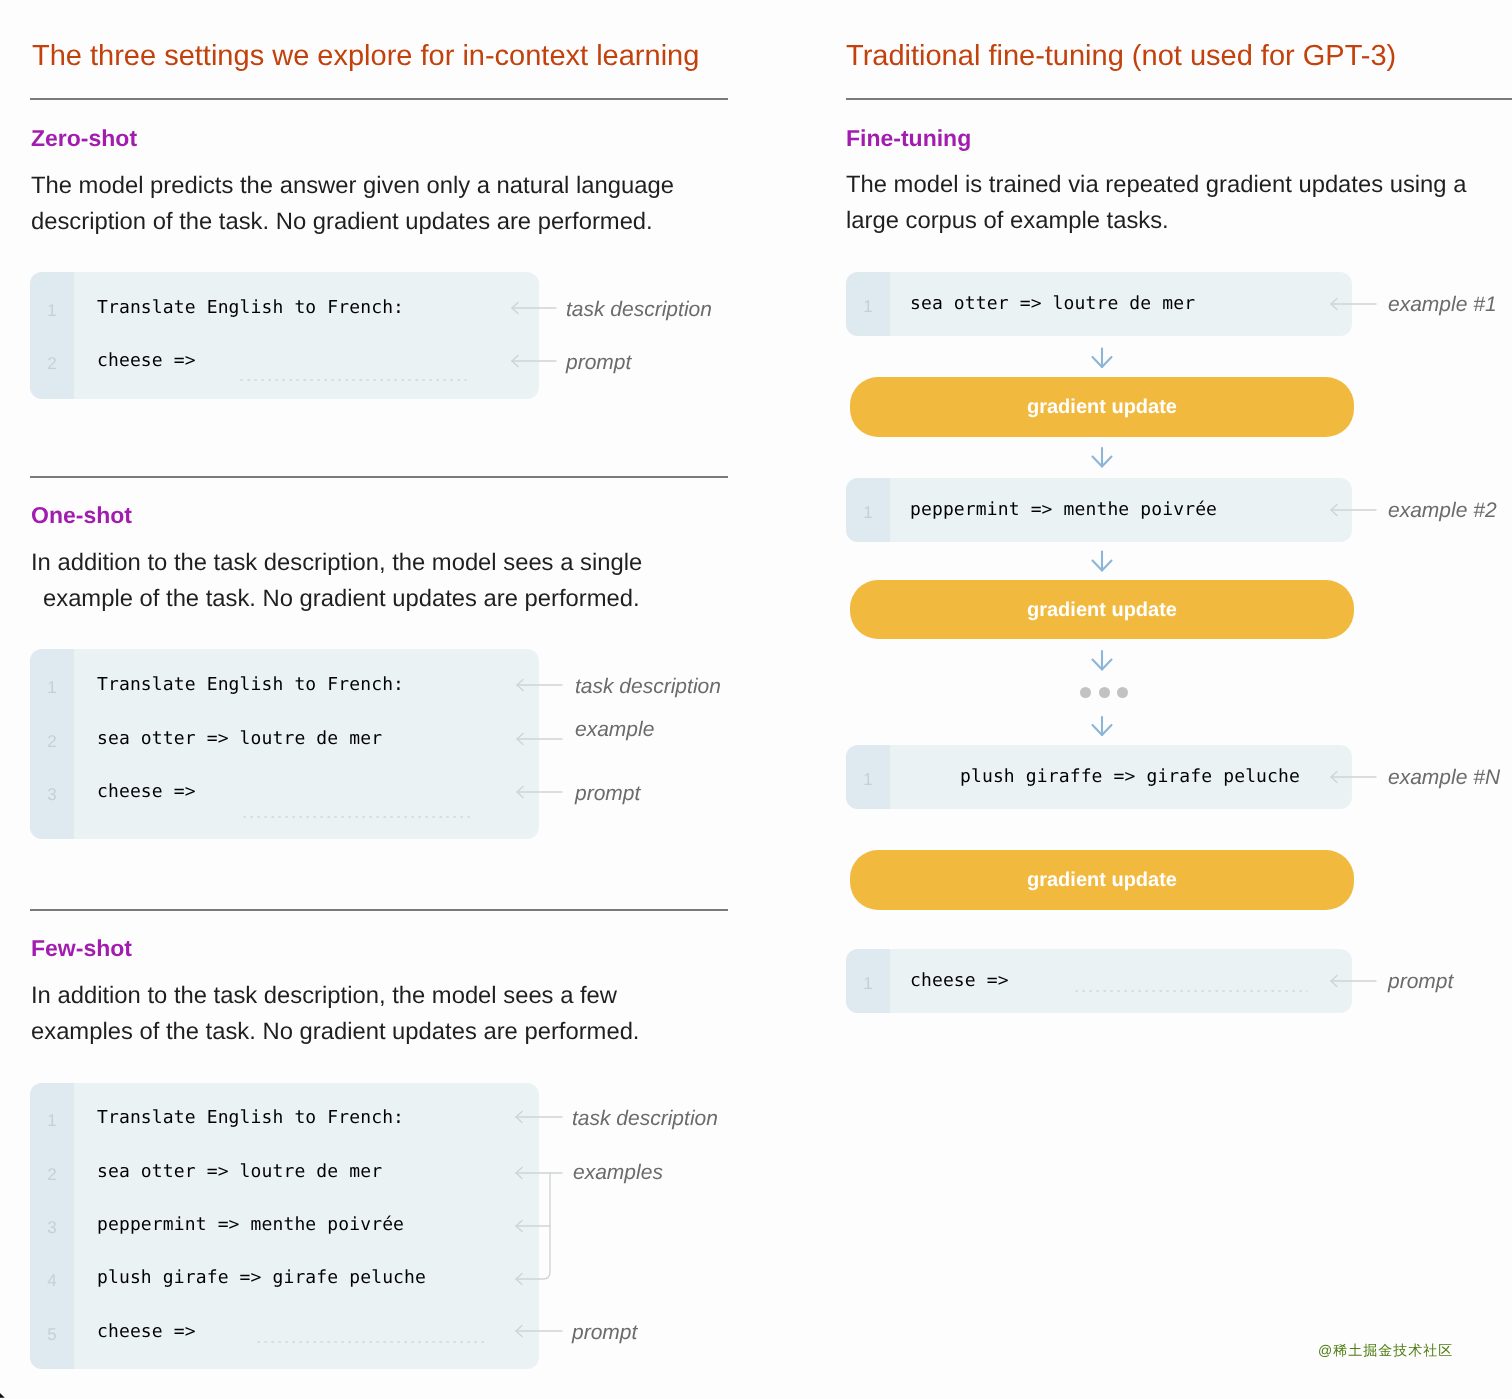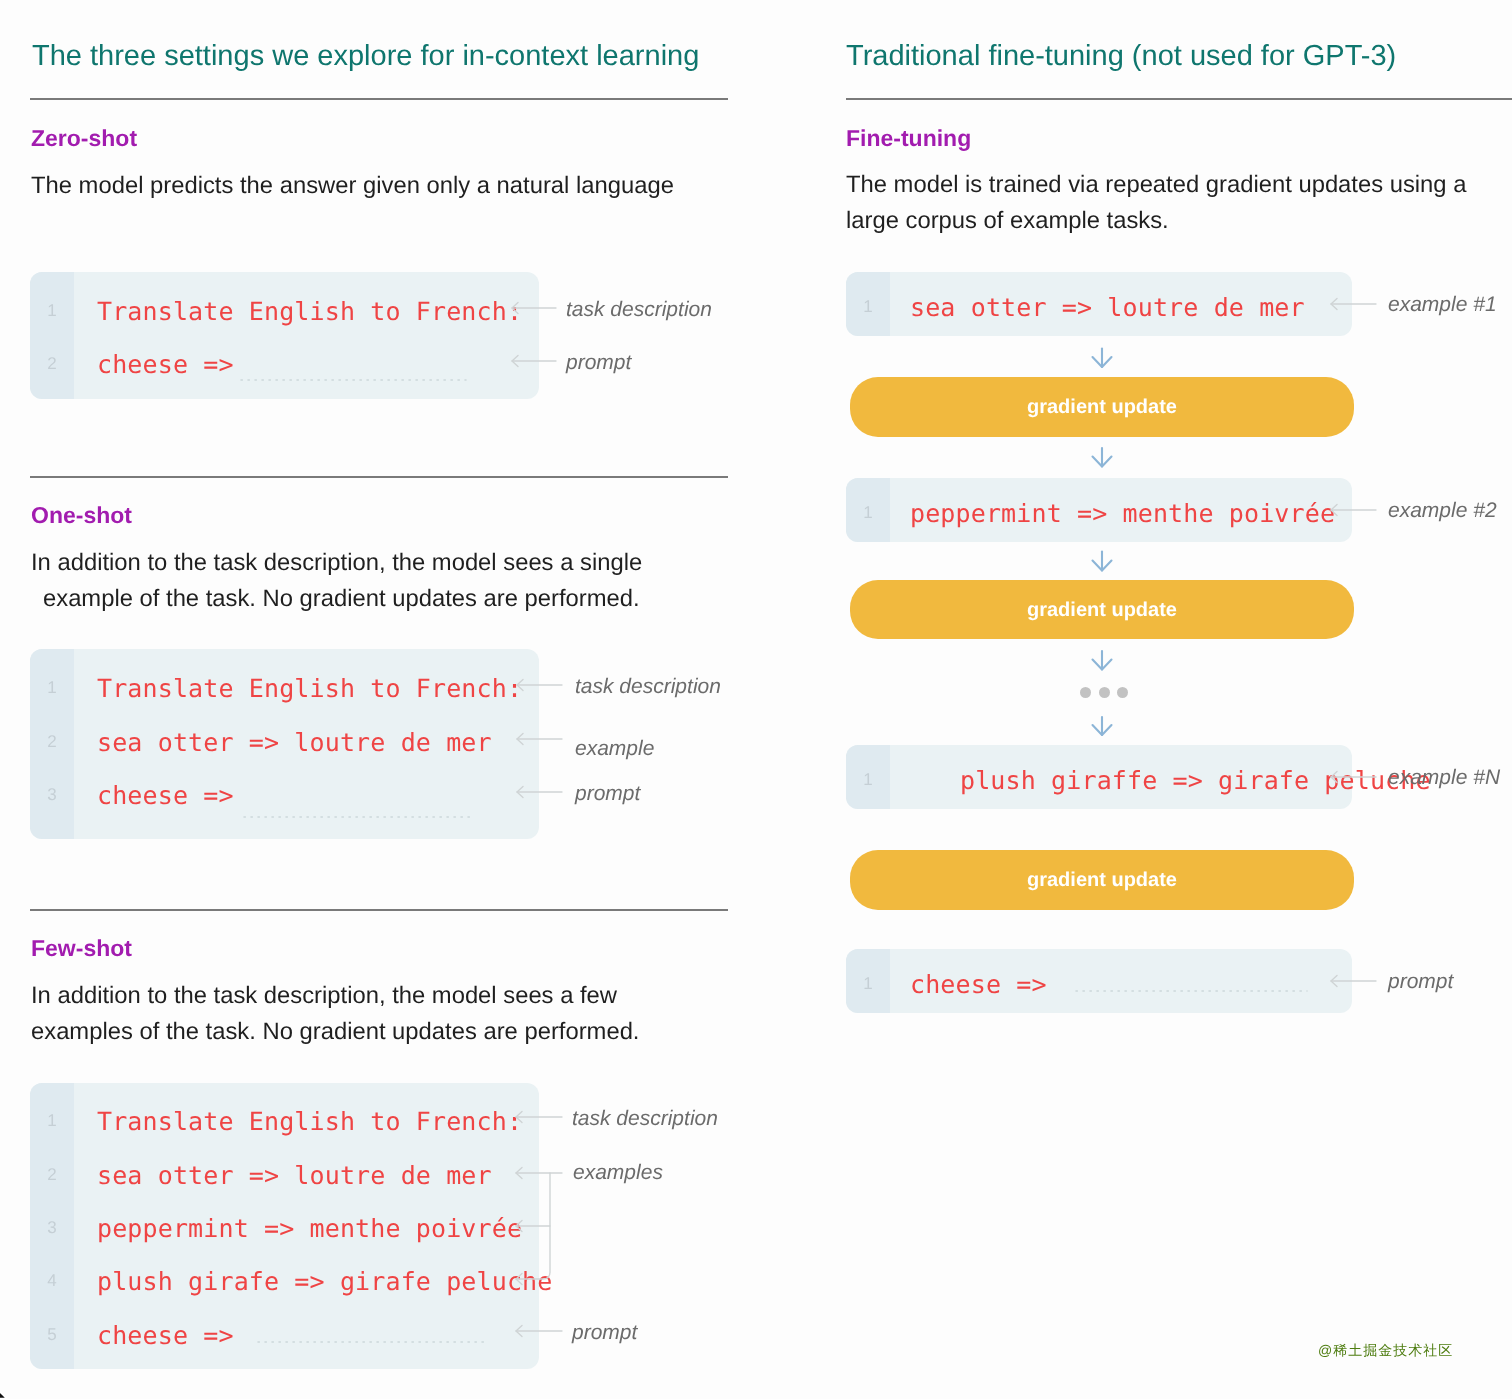--- a/index.html
+++ b/index.html
@@ -6,31 +6,31 @@
   html,body{margin:0;padding:0;}
   body{
     width:1512px;height:1399px;background:#fdfdfd;
     font-family:"Liberation Sans",sans-serif;
     -webkit-font-smoothing:antialiased;
     text-rendering:geometricPrecision;
     position:relative;overflow:hidden;
   }
   .page{position:absolute;left:0;top:0;width:1512px;height:1399px;transform:translateZ(0);}
 
-  .panel-title{position:absolute;font-size:29px;color:#0f766e;font-weight:400;white-space:nowrap;line-height:1;}
+  .panel-title{position:absolute;font-size:29px;color:#c2410c;font-weight:400;white-space:nowrap;line-height:1;}
   .hr{position:absolute;height:1.5px;background:#7a7a7a;}
   .sec-title{position:absolute;font-size:23px;font-weight:700;color:#a21caf;white-space:nowrap;line-height:1;}
   .sec-desc{position:absolute;font-size:23.8px;color:#1f1f1f;white-space:nowrap;line-height:1;}
 
   .code{position:absolute;background:#eaf2f4;border-radius:12px;}
   .gutter{position:absolute;background:#dfeaf0;border-top-left-radius:12px;border-bottom-left-radius:12px;}
   .ln{position:absolute;width:44px;text-align:center;
       font-family:"Liberation Sans",sans-serif;font-size:17px;color:#c5cfd5;line-height:1;}
   .src{position:absolute;font-family:"DejaVu Sans Mono",monospace;
-       font-size:25px;color:#ef4444;white-space:pre;line-height:1;letter-spacing:0.13px;}
+       font-size:18px;color:#000000;white-space:pre;line-height:1;letter-spacing:0.13px;}
 
   .ann{position:absolute;font-style:italic;font-size:21px;color:#6b6b6b;white-space:nowrap;line-height:1;}
 
   svg.ov{position:absolute;left:0;top:0;width:1512px;height:1399px;pointer-events:none;overflow:visible;}
 
   .btn{position:absolute;background:#f1b93e;border-radius:28px;
        display:flex;align-items:center;justify-content:center;
        color:#ffffff;font-size:20px;font-weight:700;line-height:1;}
   .dots{position:absolute;display:flex;gap:7.5px;align-items:center;}
   .dots i{display:block;width:11px;height:11px;border-radius:50%;background:#c2c2c2;}
@@ -38,20 +38,21 @@
 </style>
 </head>
 <body>
 
 <div class="page">
 
   <div class="panel-title" style="left:32px;top:42px;">The three settings we explore for in-context learning</div>
   <div class="hr" style="left:30px;top:98px;width:698px;"></div>
   <div class="sec-title" style="left:31px;top:127px;">Zero-shot</div>
   <div class="sec-desc" style="left:31px;top:174px;">The model predicts the answer given only a natural language</div>
+  <div class="sec-desc" style="left:31px;top:210px;">description of the task. No gradient updates are performed.</div>
   <div class="code" style="left:30px;top:272px;width:509px;height:127px;"></div>
   <div class="gutter" style="left:30px;top:272px;width:44px;height:127px;"></div>
   <div class="ln" style="left:30px;top:302px;">1</div>
   <div class="src" style="left:97px;top:299px;">Translate English to French:</div>
   <div class="ln" style="left:30px;top:355px;">2</div>
   <div class="src" style="left:97px;top:352px;">cheese =&gt;</div>
   <div class="ann" style="left:566px;top:299px;">task description</div>
   <div class="ann" style="left:566px;top:352px;">prompt</div>
   <div class="hr" style="left:30px;top:476px;width:698px;"></div>
   <div class="sec-title" style="left:31px;top:504px;">One-shot</div>
@@ -59,21 +60,21 @@
   <div class="sec-desc" style="left:31px;top:587px;margin-left:12px;">example of the task. No gradient updates are performed.</div>
   <div class="code" style="left:30px;top:649px;width:509px;height:190px;"></div>
   <div class="gutter" style="left:30px;top:649px;width:44px;height:190px;"></div>
   <div class="ln" style="left:30px;top:679px;">1</div>
   <div class="src" style="left:97px;top:676px;">Translate English to French:</div>
   <div class="ln" style="left:30px;top:733px;">2</div>
   <div class="src" style="left:97px;top:730px;">sea otter =&gt; loutre de mer</div>
   <div class="ln" style="left:30px;top:786px;">3</div>
   <div class="src" style="left:97px;top:783px;">cheese =&gt;</div>
   <div class="ann" style="left:575px;top:676px;">task description</div>
-  <div class="ann" style="left:575px;top:738px;">example</div>
+  <div class="ann" style="left:575px;top:719px;">example</div>
   <div class="ann" style="left:575px;top:783px;">prompt</div>
   <div class="hr" style="left:30px;top:909px;width:698px;"></div>
   <div class="sec-title" style="left:31px;top:937px;text-align:center;">Few-shot</div>
   <div class="sec-desc" style="left:31px;top:984px;">In addition to the task description, the model sees a few</div>
   <div class="sec-desc" style="left:31px;top:1020px;">examples of the task. No gradient updates are performed.</div>
   <div class="code" style="left:30px;top:1083px;width:509px;height:286px;"></div>
   <div class="gutter" style="left:30px;top:1083px;width:44px;height:286px;"></div>
   <div class="ln" style="left:30px;top:1112px;">1</div>
   <div class="src" style="left:97px;top:1109px;">Translate English to French:</div>
   <div class="ln" style="left:30px;top:1166px;">2</div>

